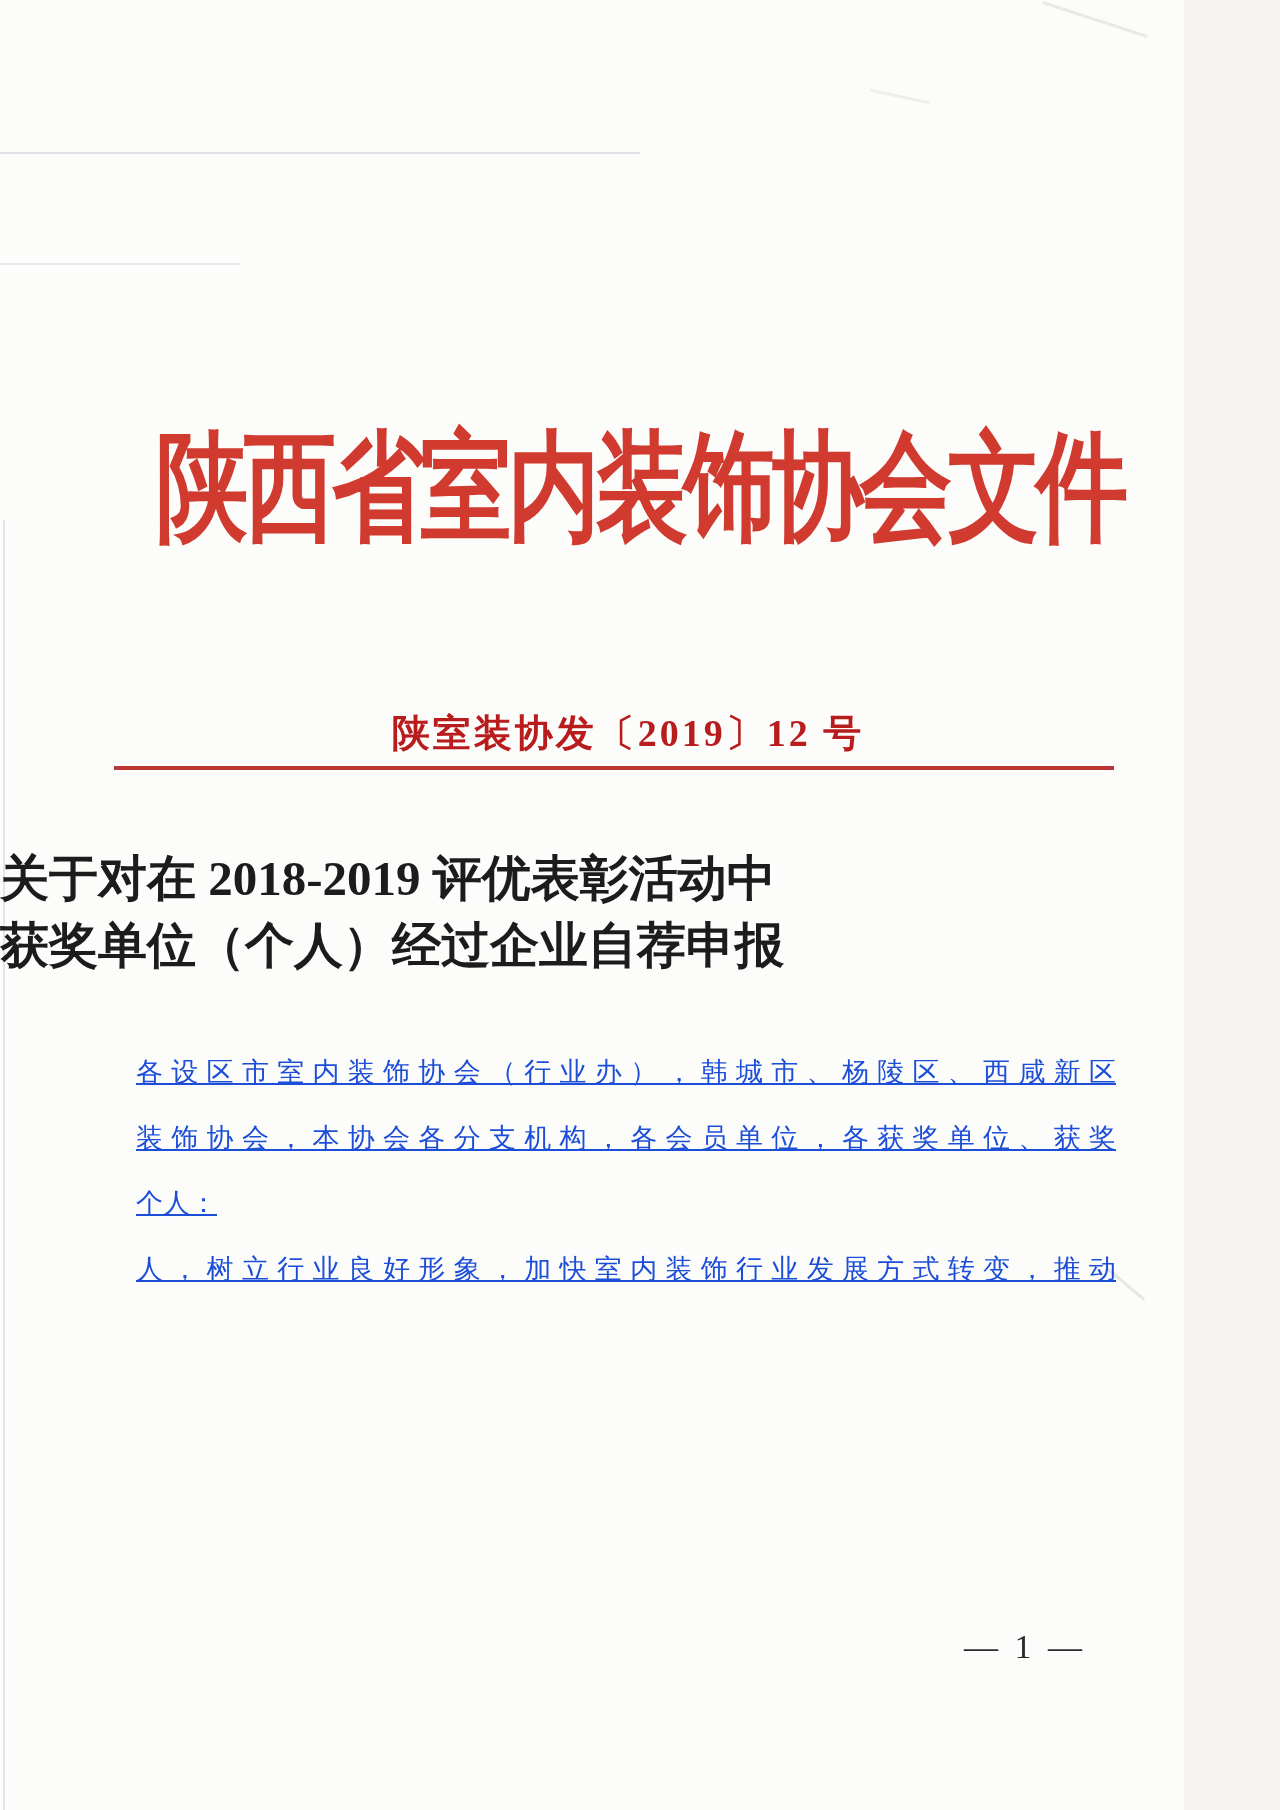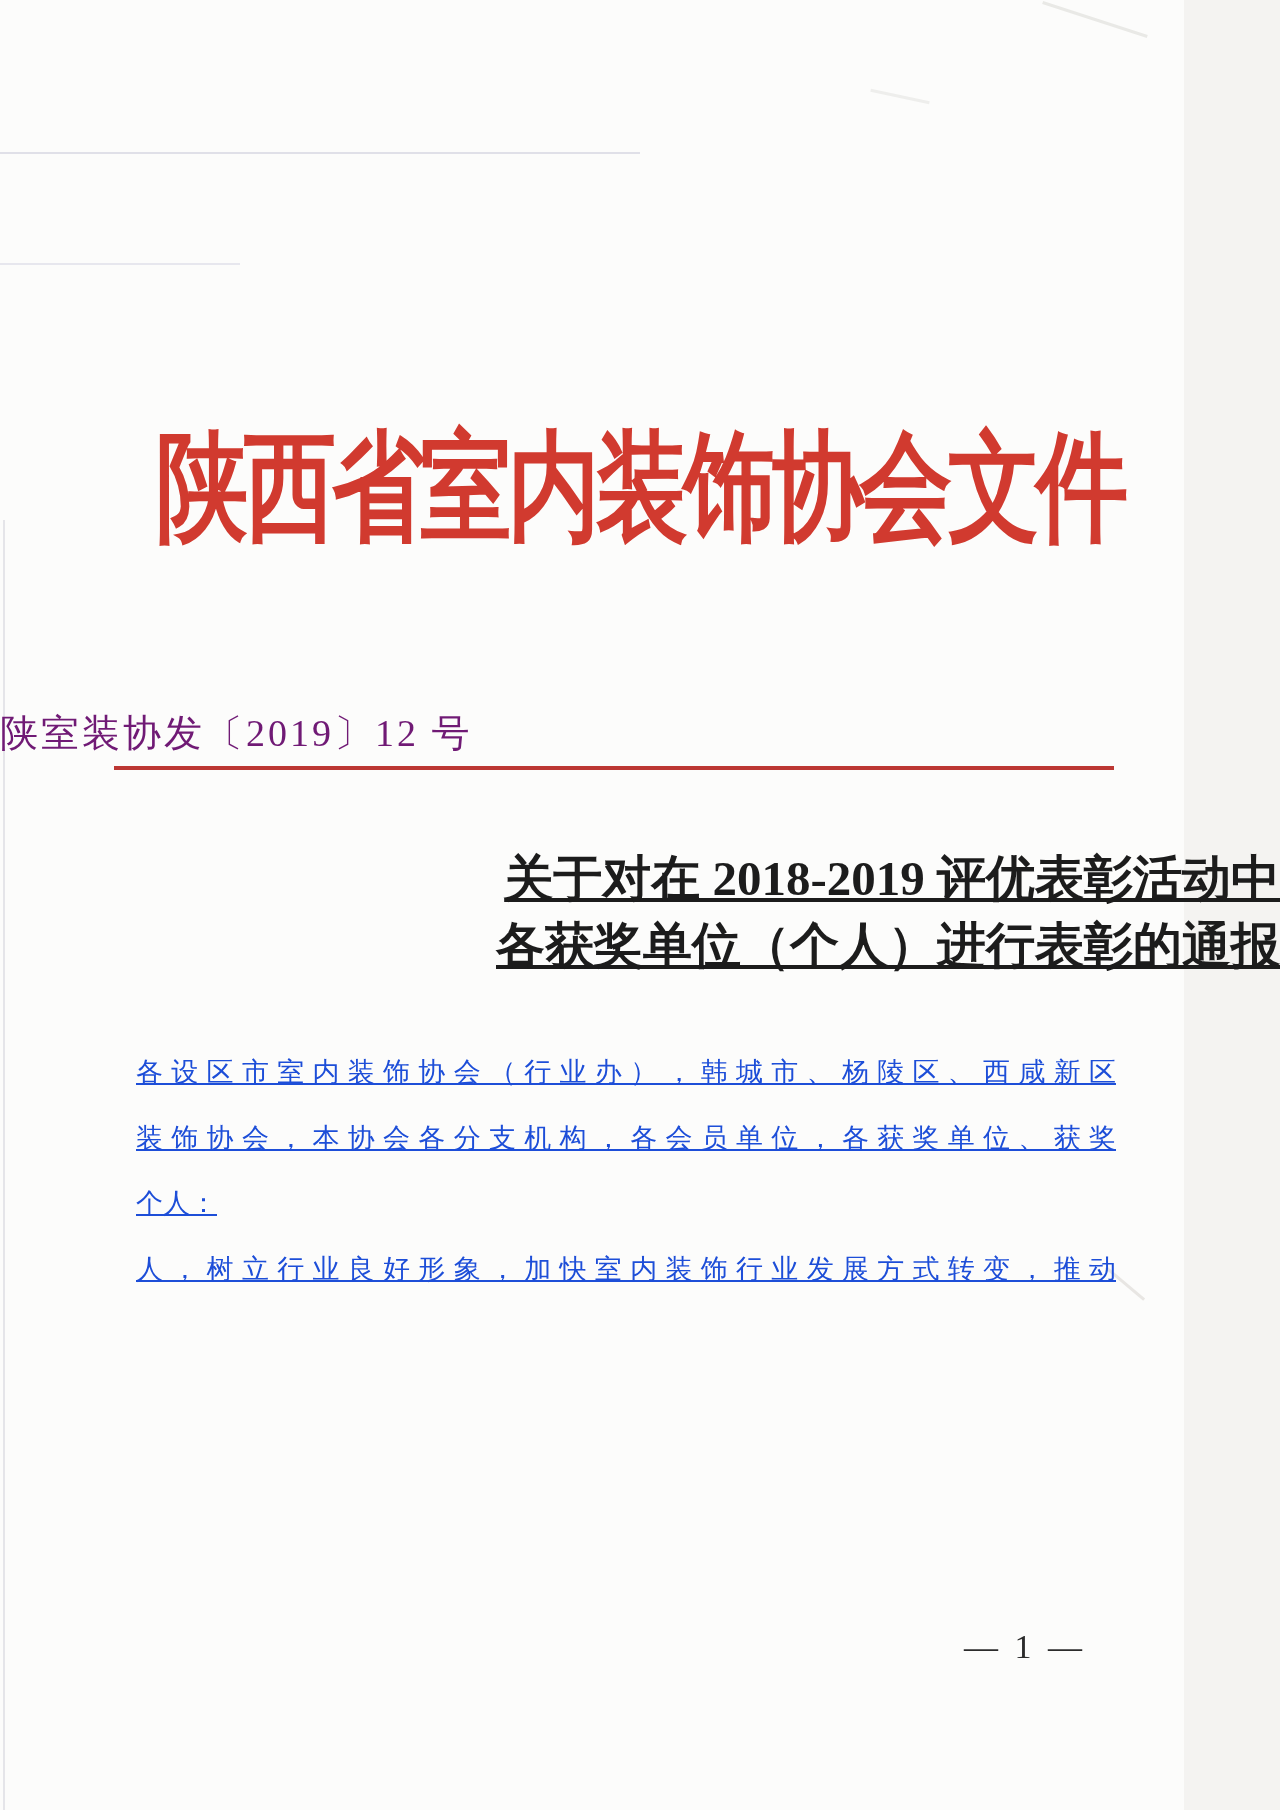--- a/index.html
+++ b/index.html
@@ -28,30 +28,30 @@
 
   
   .org-title {
     position:absolute; top:428px; left:0; width:1280px;
     text-align:center; font-size:92px; font-weight:bold;
     color:#d13a2f; letter-spacing:-4px; line-height:1;
     transform:scaleY(1.3); transform-origin:50% 0; white-space:nowrap;
   }
   .doc-number {
     position:absolute; top:708px; left:0; width:1256px;
-    text-align:left; font-size:38px; color:#701a75; letter-spacing:3px;
+    text-align:center; font-size:38px; color:#b91c1c; letter-spacing:3px;font-weight:bold;
   }
   .red-rule {
     position:absolute; top:766px; left:114px; width:1000px; height:4px;
     background:#bc3733;
   }
   .doc-title {
     position:absolute; top:845px; left:0; width:1280px;
-    text-align:right; font-size:49px; font-weight:bold;
-    color:#1c1c1c; line-height:67px;text-decoration:underline;
+    text-align:left; font-size:49px; font-weight:bold;
+    color:#1c1c1c; line-height:67px;
   }
   .body-text {
     position:absolute; top:1040px; left:136px; width:980px;
     font-size:27px; color:#1d4ed8;text-decoration:underline;
   }
   .bline { height:65.5px; line-height:65.5px; }
   .jline { text-align:justify; text-align-last:justify; }
   .indent { padding-left:68px; }
   .page-number {
     position:absolute; top:1628px; left:955px; width:140px;
@@ -76,21 +76,21 @@
   <div class="streak-3"></div>
 
   <div class="org-title">陕西省室内装饰协会文件</div>
 
   <div class="doc-number">陕室装协发〔2019〕12 号</div>
 
   <div class="red-rule"></div>
 
   <div class="doc-title">
     <div>关于对在 2018-2019 评优表彰活动中</div>
-    <div>各获奖单位（个人）进行表彰的通报</div>
+    <div>获奖单位（个人）经过企业自荐申报</div>
   </div>
 
   <div class="body-text">
     <div class="bline jline">各设区市室内装饰协会（行业办），韩城市、杨陵区、西咸新区</div>
     <div class="bline jline">装饰协会，本协会各分支机构，各会员单位，各获奖单位、获奖</div>
     <div class="bline">个人：</div>
     <div class="bline jline">人，树立行业良好形象，加快室内装饰行业发展方式转变，推动</div>
   </div>
 
   <div class="page-number">— 1 —</div>

